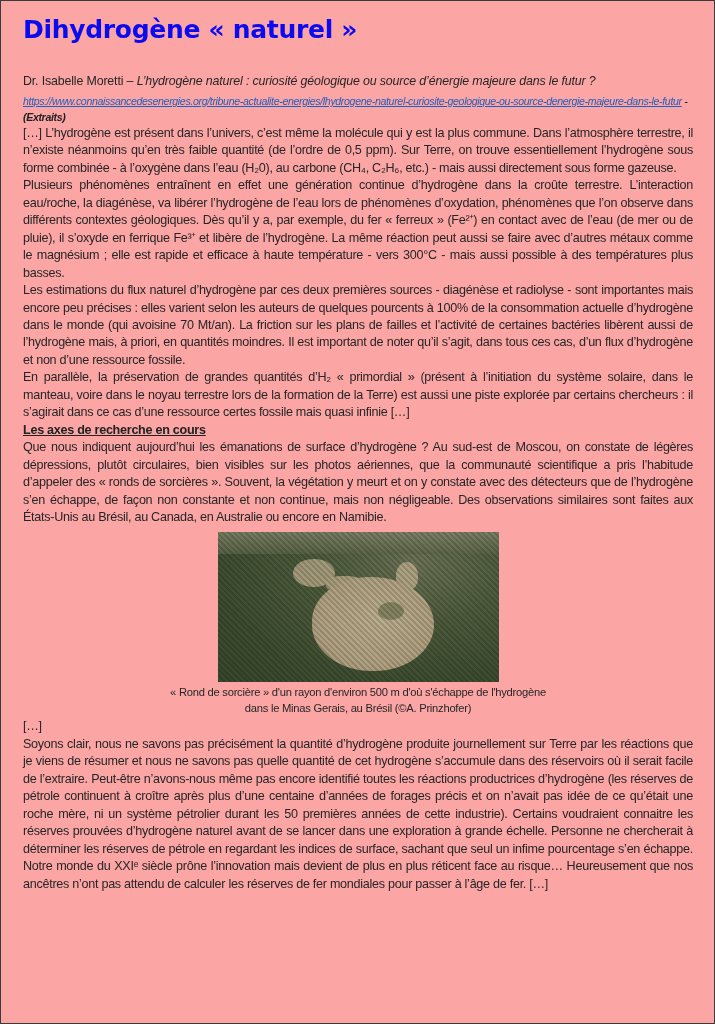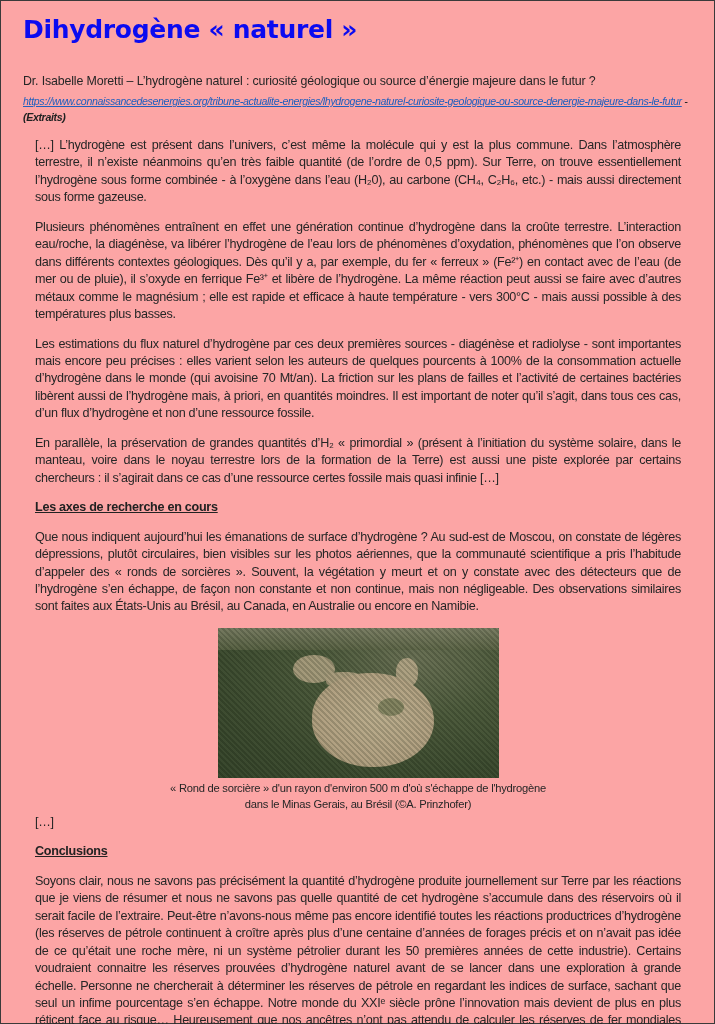--- a/index.html
+++ b/index.html
@@ -20,33 +20,33 @@
       position: absolute; left: 0; top: 14px; margin: 0;
       font-family: "DejaVu Sans", sans-serif;
       font-weight: bold; font-size: 25px; color: #0b0bf0;
       letter-spacing: -0.3px; white-space: nowrap;
     }
     .byline {
       position: absolute; left: 0; top: 71px; width: 670px;
       font-size: 12.4px; line-height: 18px; white-space: nowrap;
       letter-spacing: -0.15px;
     }
-    .byline .article-title { }
+    .byline .article-title { font-style: italic; }
     .linkline {
       position: absolute; left: 0; top: 92px; width: 670px;
       font-size: 10.6px; line-height: 16px; letter-spacing: -0.35px; font-style: italic;
     }
     .linkline a { color: #1f5fbf; text-decoration: underline; }
     .linkline .extraits { font-weight: bold; color: #222; }
     .body {
       position: absolute; left: 0; top: 124px; width: 670px;
       font-size: 12.6px; line-height: 17.45px; letter-spacing: -0.28px;
       text-align: justify;
     }
-    .body p { margin: 12px; }
+    .body p { margin: 0; }
     .body .heading { font-weight: bold; color: #222; text-decoration: underline; }
     .figure { text-align: center; margin: 6px 0 0 0; }
     .photo {
       display: block; margin: 0 auto; width: 281px; height: 150px;
       position: relative; overflow: hidden;
       background: radial-gradient(ellipse at 70% 20%, #6d7358 0%, #4c5a3c 35%, #3b4a2f 70%, #34432a 100%);
     }
     .photo .sky { position:absolute; left:0; top:0; width:100%; height:22px;
       background: linear-gradient(#8a8a72, #5e6648); opacity: .8; }
     .photo .haze { position:absolute; left:0; top:0; width:100%; height:100%;
@@ -100,17 +100,16 @@
           <div class="patch"></div>
           <div class="haze"></div>
         </div>
         <div class="caption">
           <div>« Rond de sorcière » d'un rayon d'environ 500 m d'où s'échappe de l'hydrogène</div>
           <div>dans le Minas Gerais, au Brésil (©A. Prinzhofer)</div>
         </div>
       </div>
 
       <p style="margin-top:2px;">[…]</p>
-      <p class="heading">Conclusions</p>
       <p>Soyons clair, nous ne savons pas précisément la quantité d’hydrogène produite journellement sur Terre par les réactions que je viens de résumer et nous ne savons pas quelle quantité de cet hydrogène s’accumule dans des réservoirs où il serait facile de l’extraire. Peut-être n’avons-nous même pas encore identifié toutes les réactions productrices d’hydrogène (les réserves de pétrole continuent à croître après plus d’une centaine d’années de forages précis et on n’avait pas idée de ce qu’était une roche mère, ni un système pétrolier durant les 50 premières années de cette industrie). Certains voudraient connaitre les réserves prouvées d’hydrogène naturel avant de se lancer dans une exploration à grande échelle. Personne ne chercherait à déterminer les réserves de pétrole en regardant les indices de surface, sachant que seul un infime pourcentage s’en échappe. Notre monde du XXIᵉ siècle prône l’innovation mais devient de plus en plus réticent face au risque… Heureusement que nos ancêtres n’ont pas attendu de calculer les réserves de fer mondiales pour passer à l’âge de fer. […]</p>
     </div>
   </div>
 </div>
 
 </body></html>

